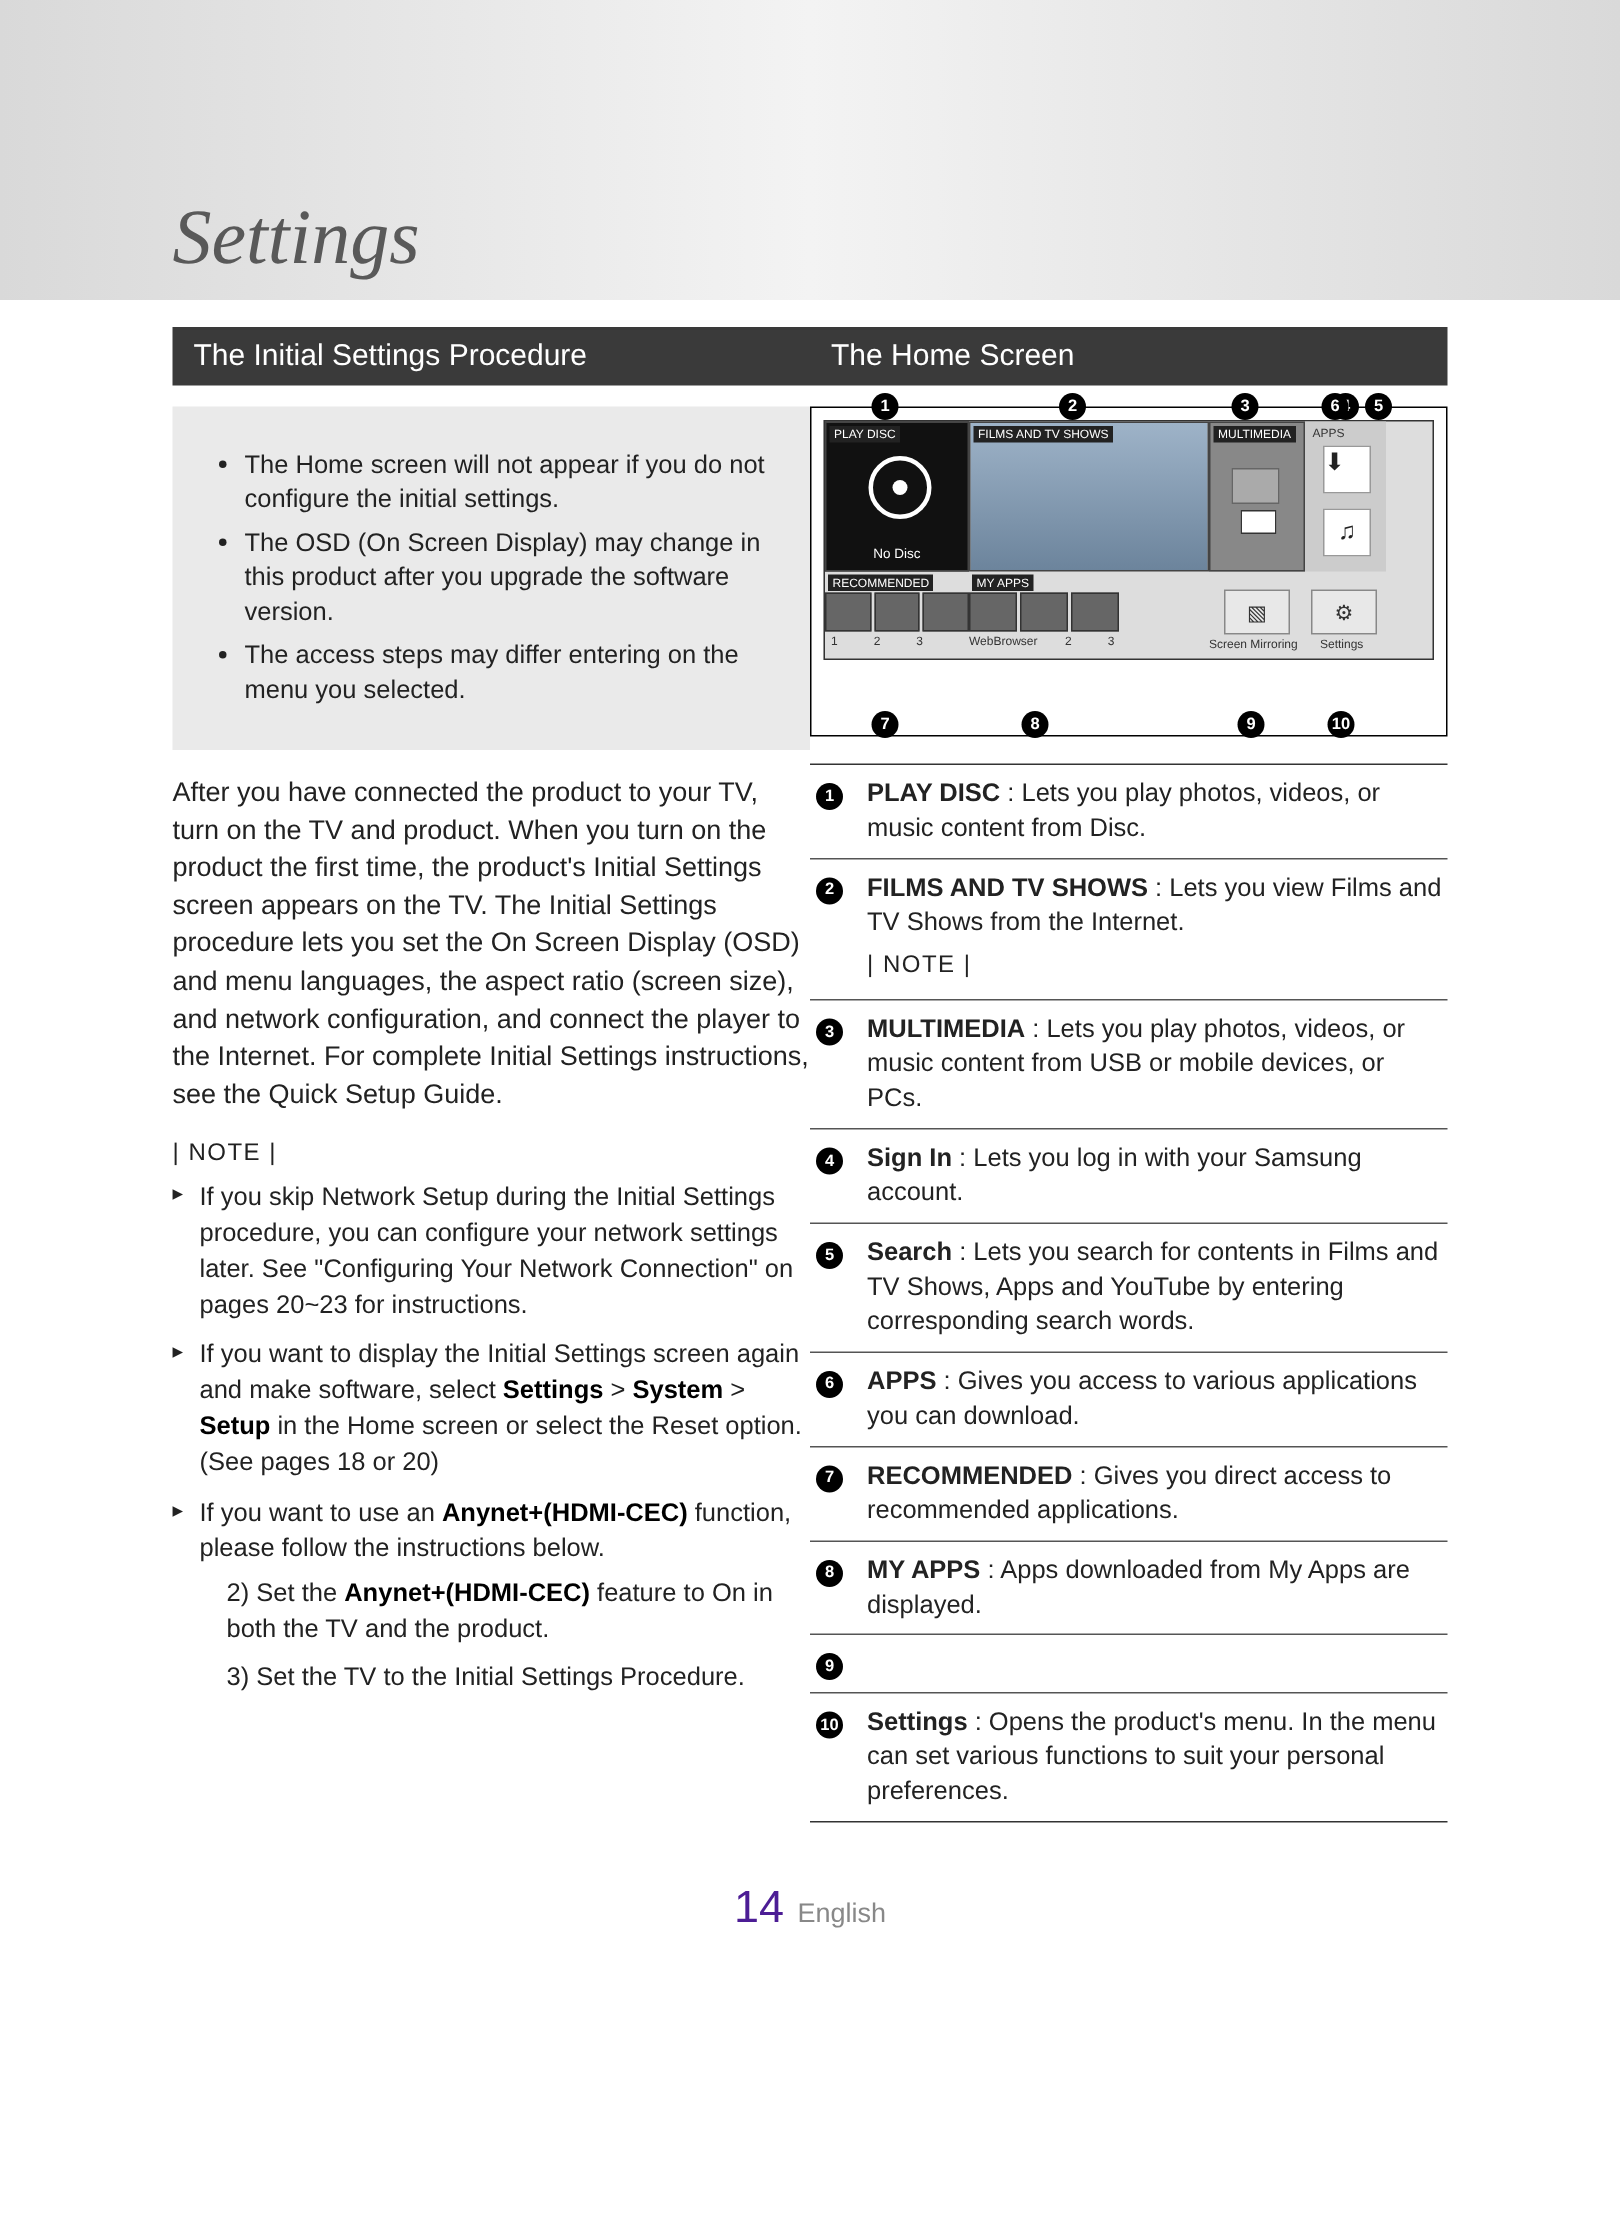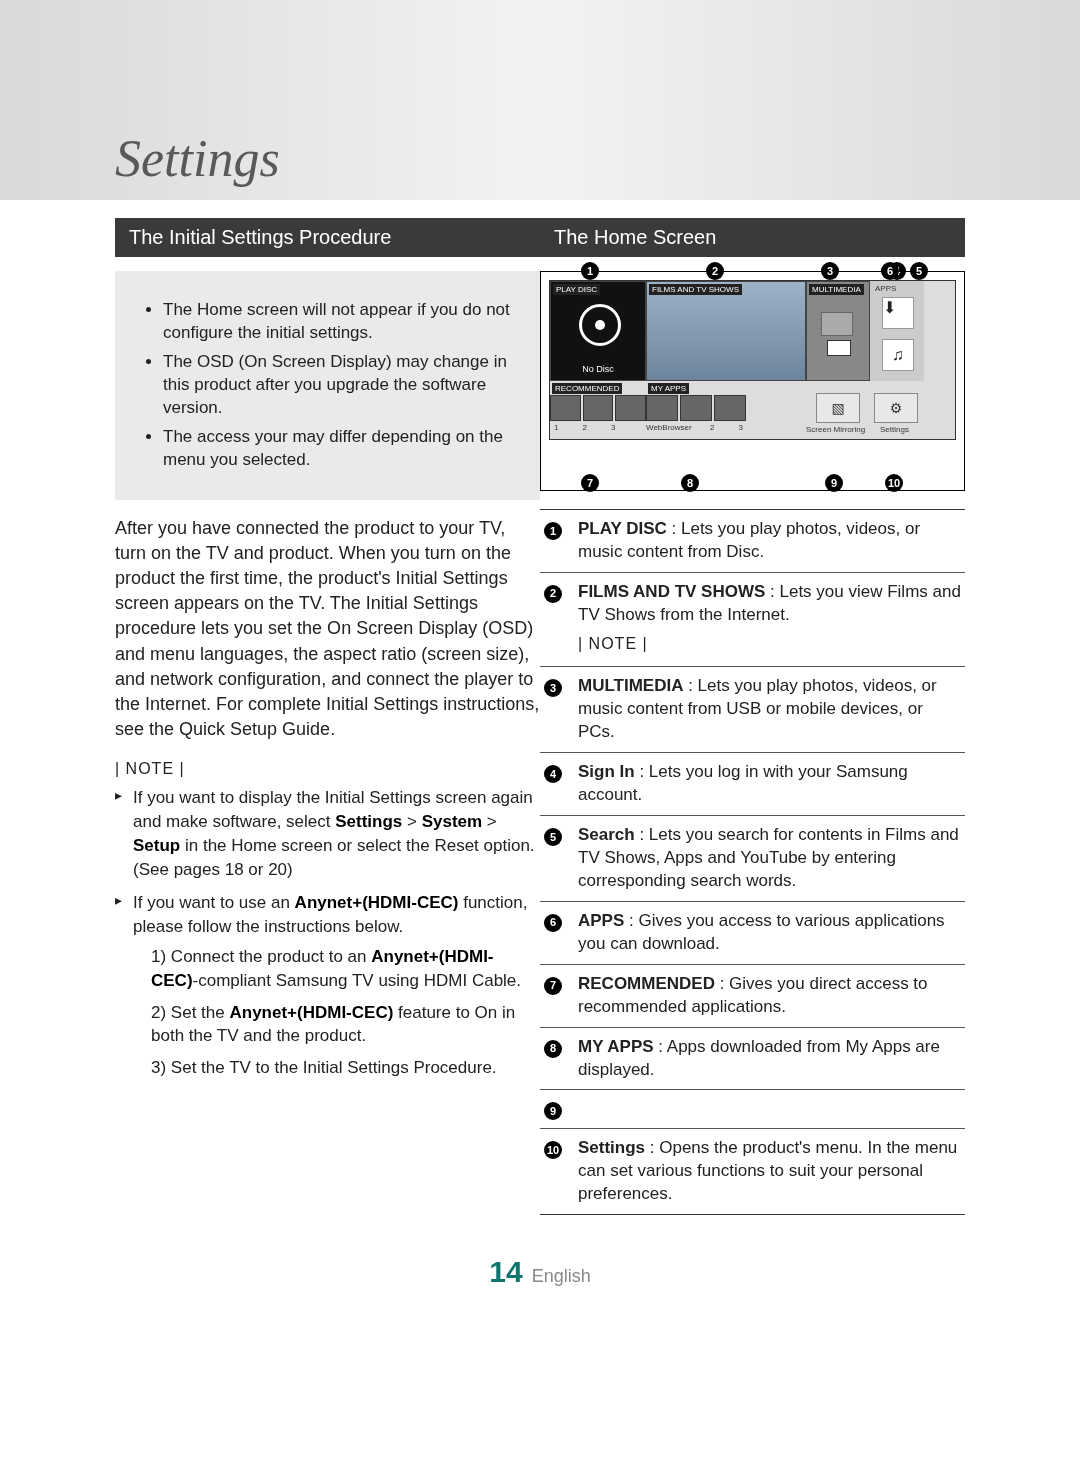--- a/index.html
+++ b/index.html
@@ -268,22 +268,22 @@
   }
 
   .footer {
     text-align: center;
     padding: 40px 0 50px 0;
     font-size: 18px;
     color: #888;
   }
   .footer .pgnum {
     font-size: 30px;
-    font-weight: bold;
-    color: #0f766e;
+    font-weight: normal;
+    color: #4c1d95;
     margin-right: 4px;
     margin-top: 22px;
   }
   b { font-weight: bold; color: #000; }
 </style>
 </head>
 <body>
 
 <div class="page">
   <div class="top-grad">
@@ -292,35 +292,37 @@
 
   <div class="content">
 
     <div class="col">
       <div class="section-heading">The Initial Settings Procedure</div>
 
       <div class="graybox">
         <ul>
           <li>The Home screen will not appear if you do not configure the initial settings.</li>
           <li>The OSD (On Screen Display) may change in this product after you upgrade the software version.</li>
-          <li>The access your may differ depending on the menu you selected.</li>
+          <li>The access steps may differ entering on the menu you selected.</li>
         </ul>
       </div>
 
       <div class="body-para">After you have connected the product to your TV, turn on the TV and product. When you turn on the product the first time, the product's Initial Settings screen appears on the TV. The Initial Settings procedure lets you set the On Screen Display (OSD) and menu languages, the aspect ratio (screen size), and network configuration, and connect the player to the Internet. For complete Initial Settings instructions, see the Quick Setup Guide.</div>
 
       <div class="note-label">| NOTE |</div>
       <ul class="note-list">
+        <li>
+          <span>If you skip Network Setup during the Initial Settings procedure, you can configure your network settings later. See "Configuring Your Network Connection" on pages 20~23 for instructions.</span>
+        </li>
         <li>
           <span>If you want to display the Initial Settings screen again and make software, select </span><b>Settings</b><span> &gt; </span><b>System</b><span> &gt; </span><b>Setup</b><span> in the Home screen or select the Reset option. (See pages 18 or 20)</span>
         </li>
         <li>
           <span>If you want to use an </span><b>Anynet+(HDMI-CEC)</b><span> function, please follow the instructions below.</span>
           <ul class="sublist">
-            <li><span>1)</span> <span>Connect the product to an </span><b>Anynet+(HDMI-CEC)</b><span>-compliant Samsung TV using HDMI Cable.</span></li>
             <li><span>2)</span> <span>Set the </span><b>Anynet+(HDMI-CEC)</b><span> feature to On in both the TV and the product.</span></li>
             <li><span>3)</span> <span>Set the TV to the Initial Settings Procedure.</span></li>
           </ul>
         </li>
       </ul>
     </div>
 
     <div class="col">
       <div class="section-heading">The Home Screen</div>
 

